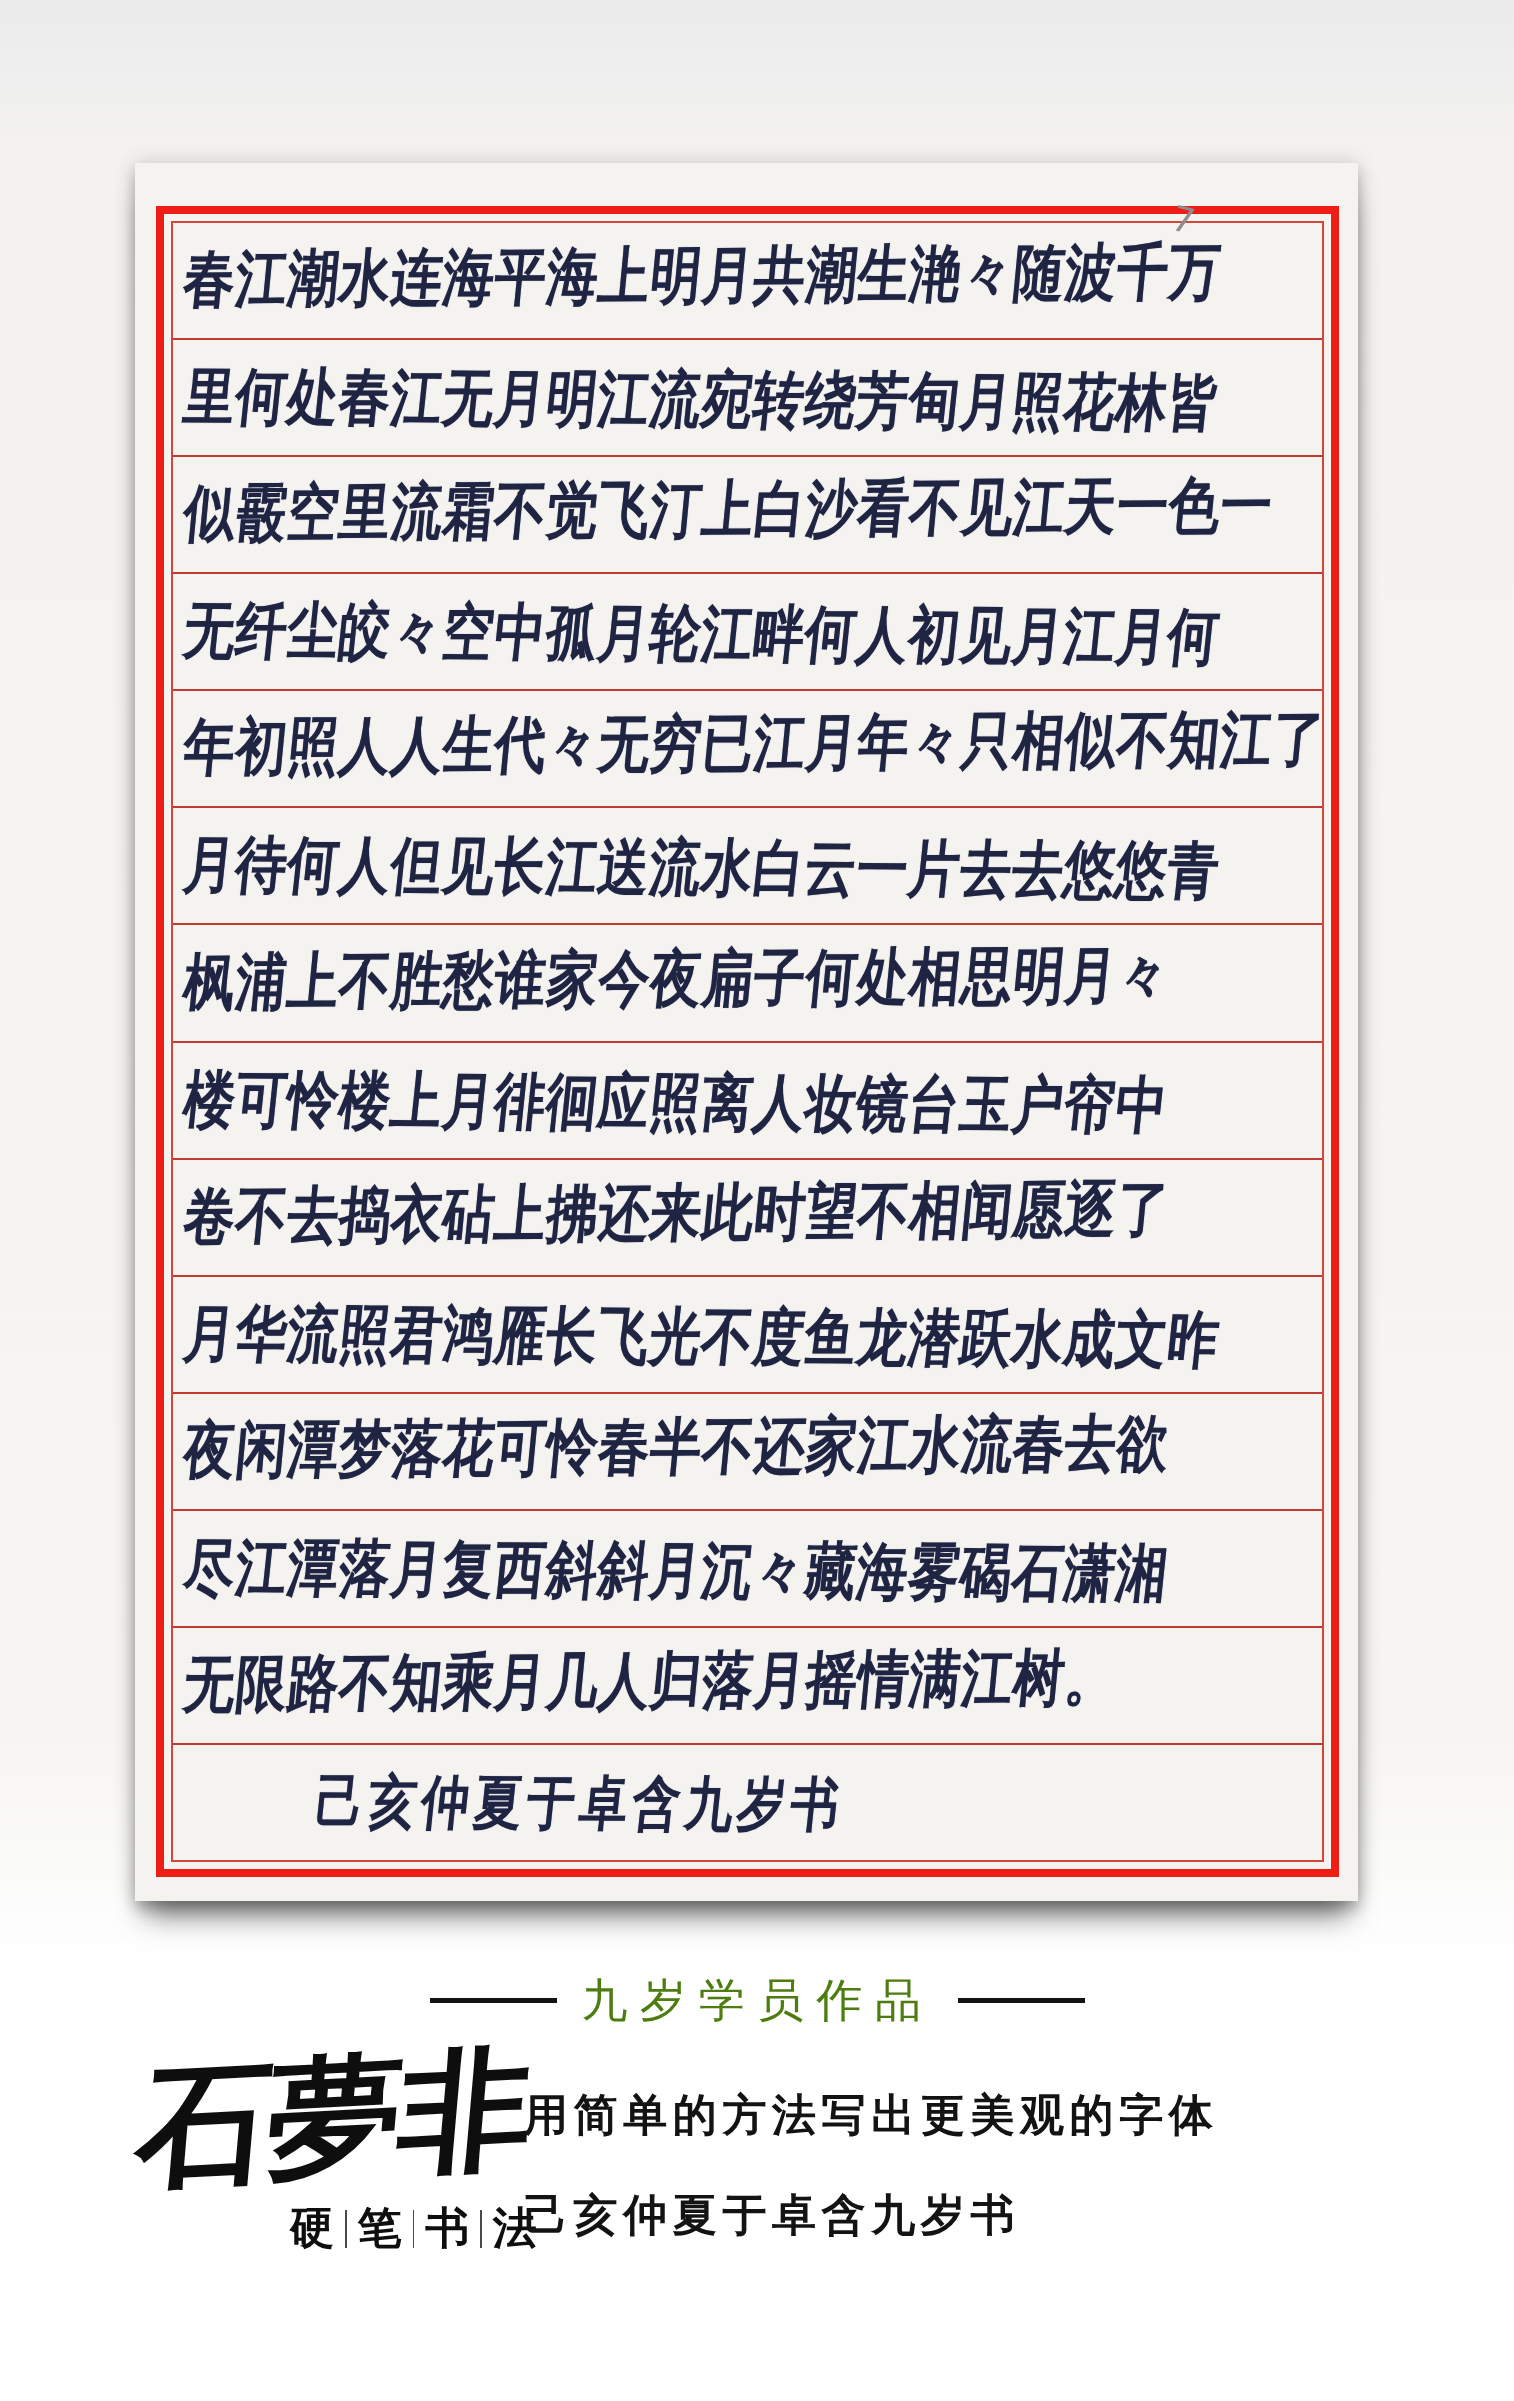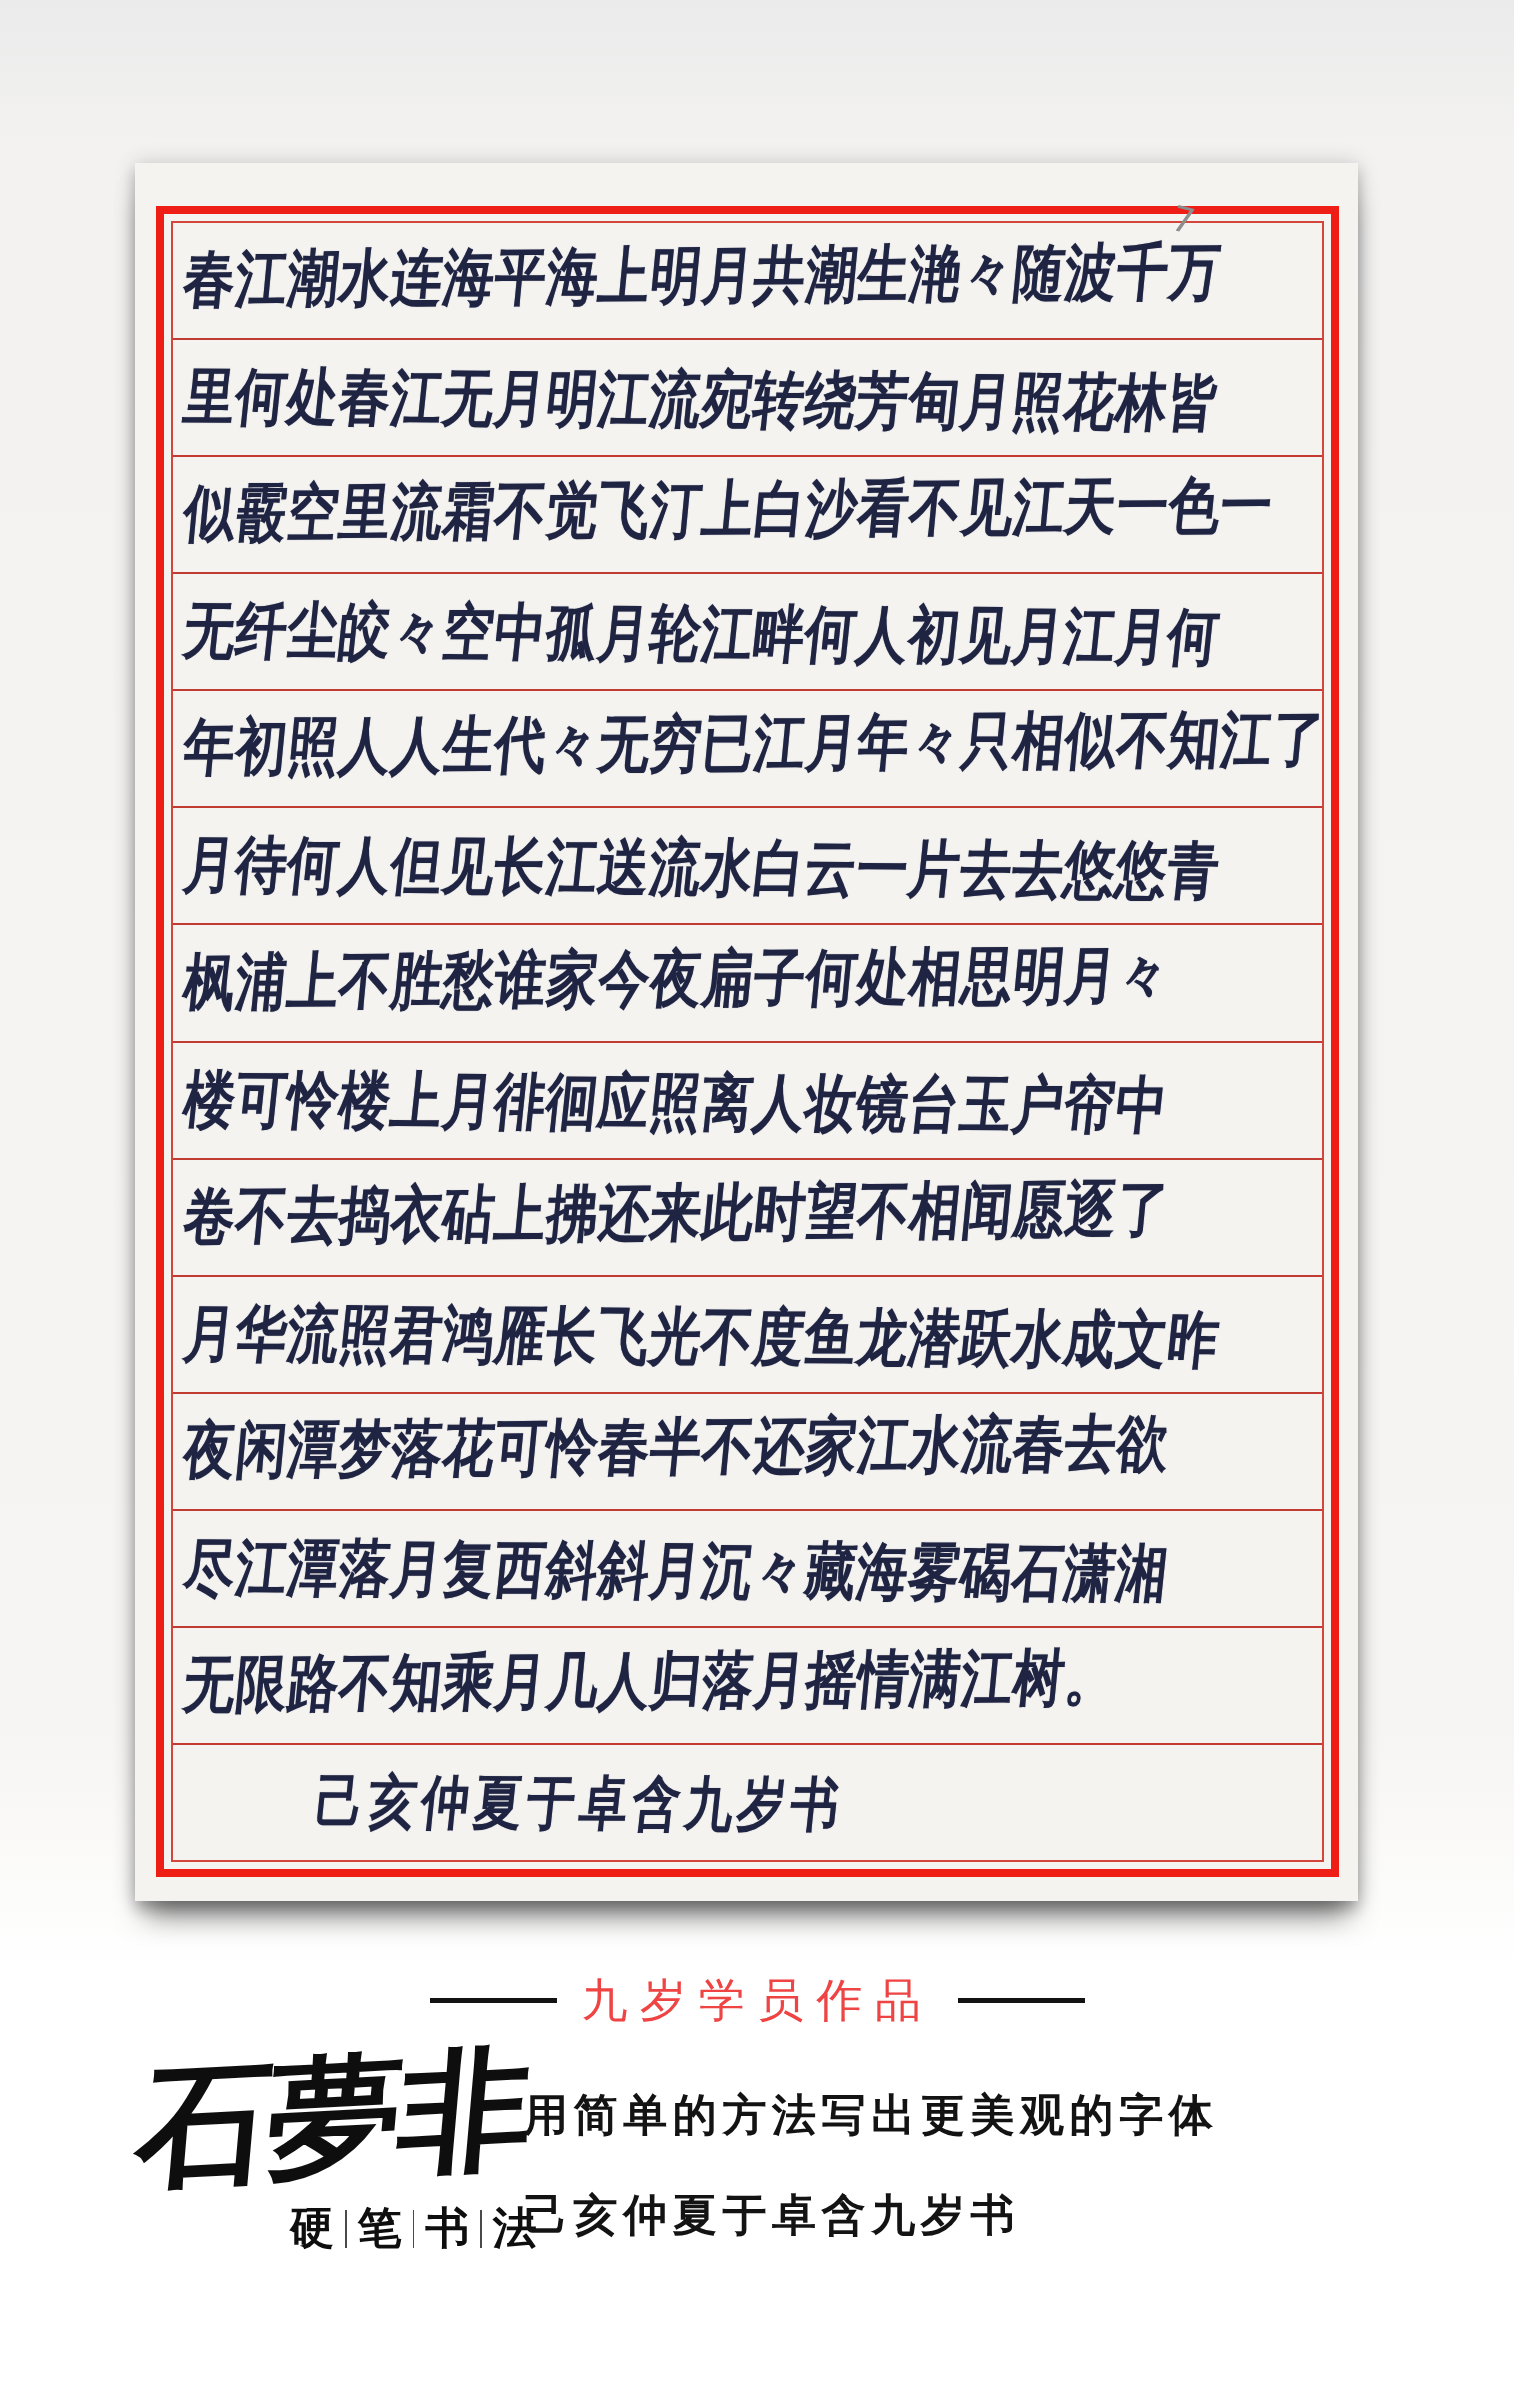--- a/index.html
+++ b/index.html
@@ -42,21 +42,21 @@
   .row:nth-child(even) .hand{transform:scale(1,1.22) skewX(-7deg) rotate(.3deg);}
   .row.signature{padding-left:143px;}
   .row.signature .hand{font-size:48px;letter-spacing:4.8px;}
   
   .caption{
     position:absolute;left:0;top:1965px;width:1515px;height:71px;
     display:flex;align-items:center;justify-content:center;gap:24px;
   }
   .caption .rule{width:127px;height:5.6px;background:#121212;}
   .caption .cap-text{
-    font-size:46px;color:#ef4444;letter-spacing:12.7px;font-weight:500;
+    font-size:46px;color:#4d7c0f;letter-spacing:12.7px;font-weight:500;
     font-family:"DejaVu Sans","Liberation Sans",sans-serif;
   }
   
   .brand{position:absolute;left:139px;top:2059px;width:1269px;height:254px;}
   .logo{
     position:absolute;left:0;top:-8px;
     font-size:133px;font-weight:bold;color:#0e0e0e;line-height:1;
     font-family:"DejaVu Serif","Liberation Serif",serif;
     transform:skewX(-8deg) rotate(-3deg);letter-spacing:-3.2px;
   }

